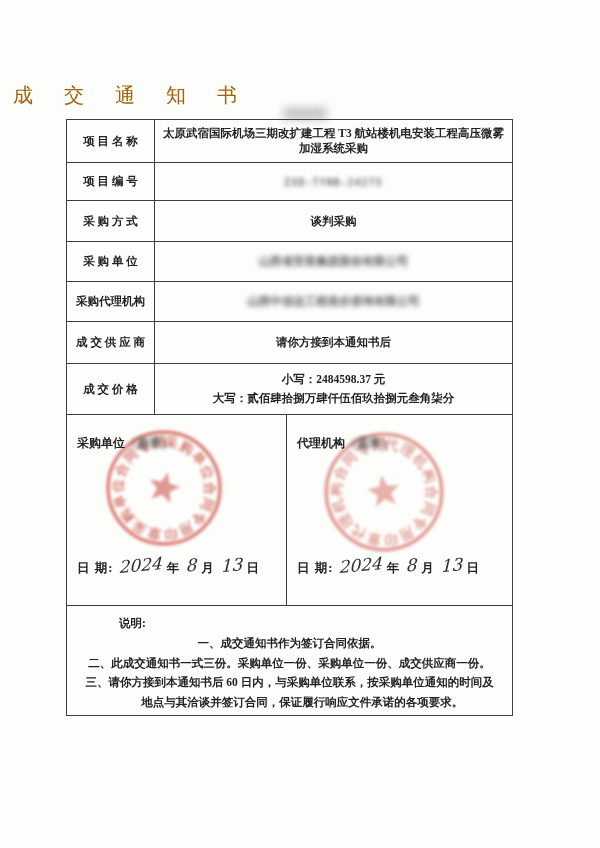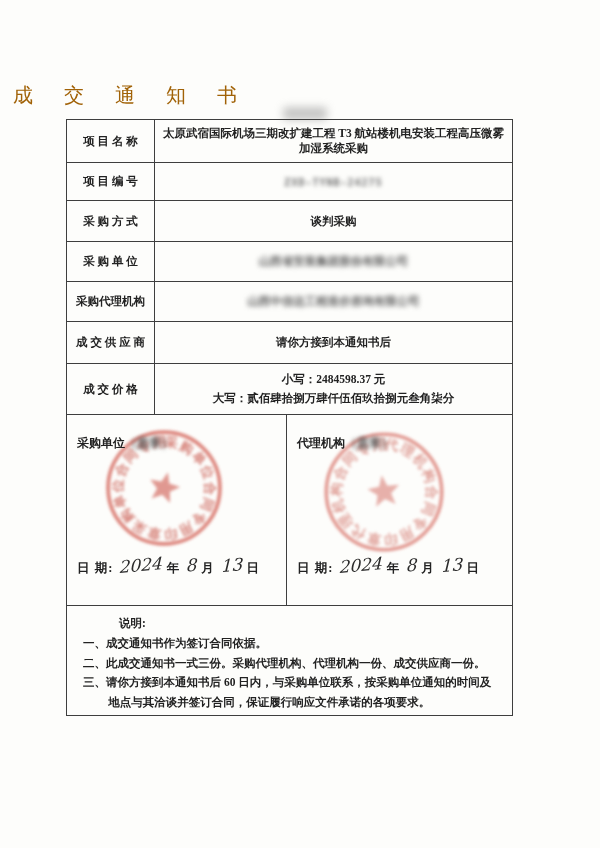--- a/index.html
+++ b/index.html
@@ -46,21 +46,21 @@
   .sig-date{position:absolute;top:141px;left:10px;font-size:12.5px;font-weight:bold;white-space:nowrap;z-index:2;letter-spacing:1px;}
   .hand{
     font-family:"DejaVu Serif",serif;font-style:italic;font-weight:normal;
     font-size:17px;display:inline-block;transform:rotate(-5deg) skewX(-8deg);
     margin:0 3px;color:#2c2c2c;position:relative;top:-1px;letter-spacing:0;
   }
   .stamp{position:absolute;z-index:1;}
   .stamp-left{top:12px;left:36px;opacity:.82;}
   .stamp-right{top:14px;left:34px;opacity:.68;}
   .notes{padding:6px 10px 0 10px;font-size:11.5px;line-height:1.72;text-align:left;}
-  .notes .note-item{padding-left:2.2em;text-indent:-2.2em;}
+  .notes .note-item{padding-left:2.2em;text-indent:-2.2em;text-align:center;}
   .notes .note-head{padding-left:0;text-indent:0;margin-left:36px;}
 </style>
 </head>
 <body>
 
 <div class="doc-title">成 交 通 知 书</div>
 <div class="smudge"></div>
 
 <table class="doc-table">
   <colgroup>
@@ -172,19 +172,19 @@
         </div>
       </div>
     </td>
   </tr>
 
   <tr class="r10">
     <td colspan="3">
       <div class="notes">
         <div class="note-head">说明:</div>
         <div class="note-item">一、成交通知书作为签订合同依据。</div>
-        <div class="note-item">二、此成交通知书一式三份。采购代理机构、代理机构一份、成交供应商一份。</div>
+        <div class="note-item">二、此成交通知书一式三份。采购单位一份、采购单位一份、成交供应商一份。</div>
         <div class="note-item">三、请你方接到本通知书后 60 日内，与采购单位联系，按采购单位通知的时间及地点与其洽谈并签订合同，保证履行响应文件承诺的各项要求。</div>
       </div>
     </td>
   </tr>
 </tbody>
   </table>
 
 </body></html>

